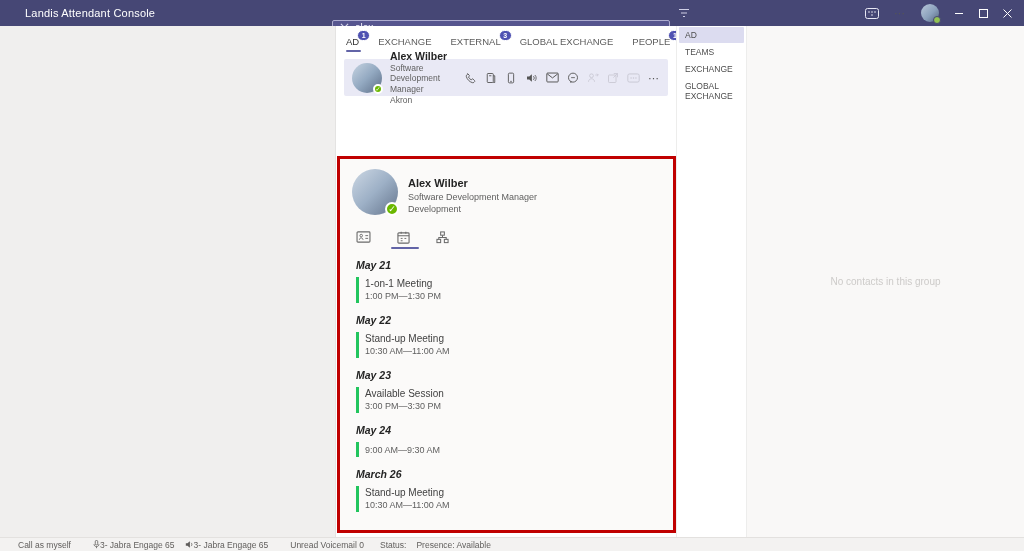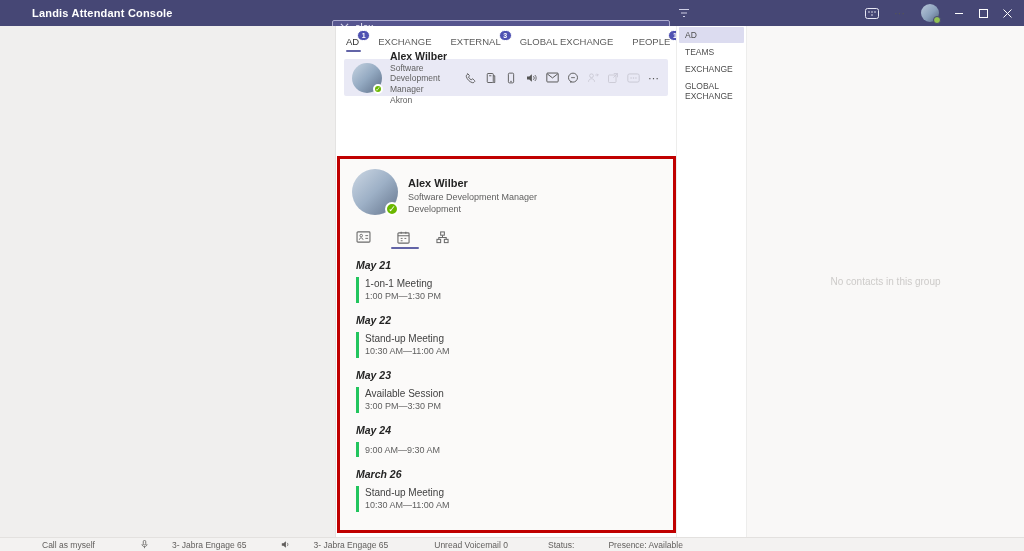--- a/index.html
+++ b/index.html
@@ -2,22 +2,22 @@
 <html><head>
 <meta charset="utf-8">
 <style>
   * { margin:0; padding:0; box-sizing:border-box; }
   body { font-family:"Liberation Sans", sans-serif; background:#d0d0d0; }
   .app { position:relative; width:1024px; height:551px; background:#fff; overflow:hidden;
          font-family:"Liberation Sans", sans-serif; }
 
   
   .titlebar { position:absolute; left:0; top:0; width:1024px; height:26px; background:#464775; }
-  .app-title { position:absolute; left:32px; top:0; line-height:26px; font-size:11px;
-               font-weight:bold; color:#ffffff; letter-spacing:.2px; }
+  .app-title { position:absolute; left:25px; top:0; line-height:26px; font-size:11px;
+               font-weight:normal; color:#ffffff; letter-spacing:.2px; }
   .searchbox { position:absolute; left:332px; top:20px; width:338px; height:14px;
                background:#56558f; border:1px solid #aeadd0; border-radius:2px;
                display:flex; align-items:center; padding:0 7px; gap:6px; }
   .searchbox .clear-x { width:9px; height:9px; flex:0 0 auto; }
   .searchbox input { background:transparent; border:none; outline:none; color:#f2f2fa;
                      font-size:10px; width:100%; font-family:"Liberation Sans",sans-serif; }
   .filter-ic { position:absolute; left:678px; top:8px; }
   .tb-right { position:absolute; right:0; top:0; height:26px; display:flex;
               align-items:center; gap:15px; padding-right:12px; }
   .tb-btn { display:flex; align-items:center; justify-content:center; color:#e8e8f4;
@@ -88,21 +88,21 @@
   .cal-ev-time { font-size:9px; color:#5f5f5f; margin-top:2px; }
 
   
   .group-item { margin:1px 2px; padding:3px 6px; font-size:8.5px; color:#4d4d4d; border-radius:1px; }
   .group-item.selected { background:#dcdcf0; }
 
   
   .statusbar { position:absolute; left:0; bottom:0; width:1024px; height:14px; background:#f3f2f1;
                border-top:1px solid #e3e1df; display:flex; align-items:center; padding-left:18px;
                font-size:8.5px; color:#605e5c; }
-  .sb-item { display:flex; align-items:center; gap:3px;margin-left:24px; }
+  .sb-item { display:flex; align-items:center; gap:3px; }
   .sb-gap-lg { margin-right:22px; } .sb-gap-md { margin-right:16px; } .sb-gap-sm { margin-right:10px; }
   svg { display:block; }
 </style>
 </head>
 <body>
 
 <div class="app">
 
   <div class="titlebar">
     <div class="app-title">Landis Attendant Console</div>

